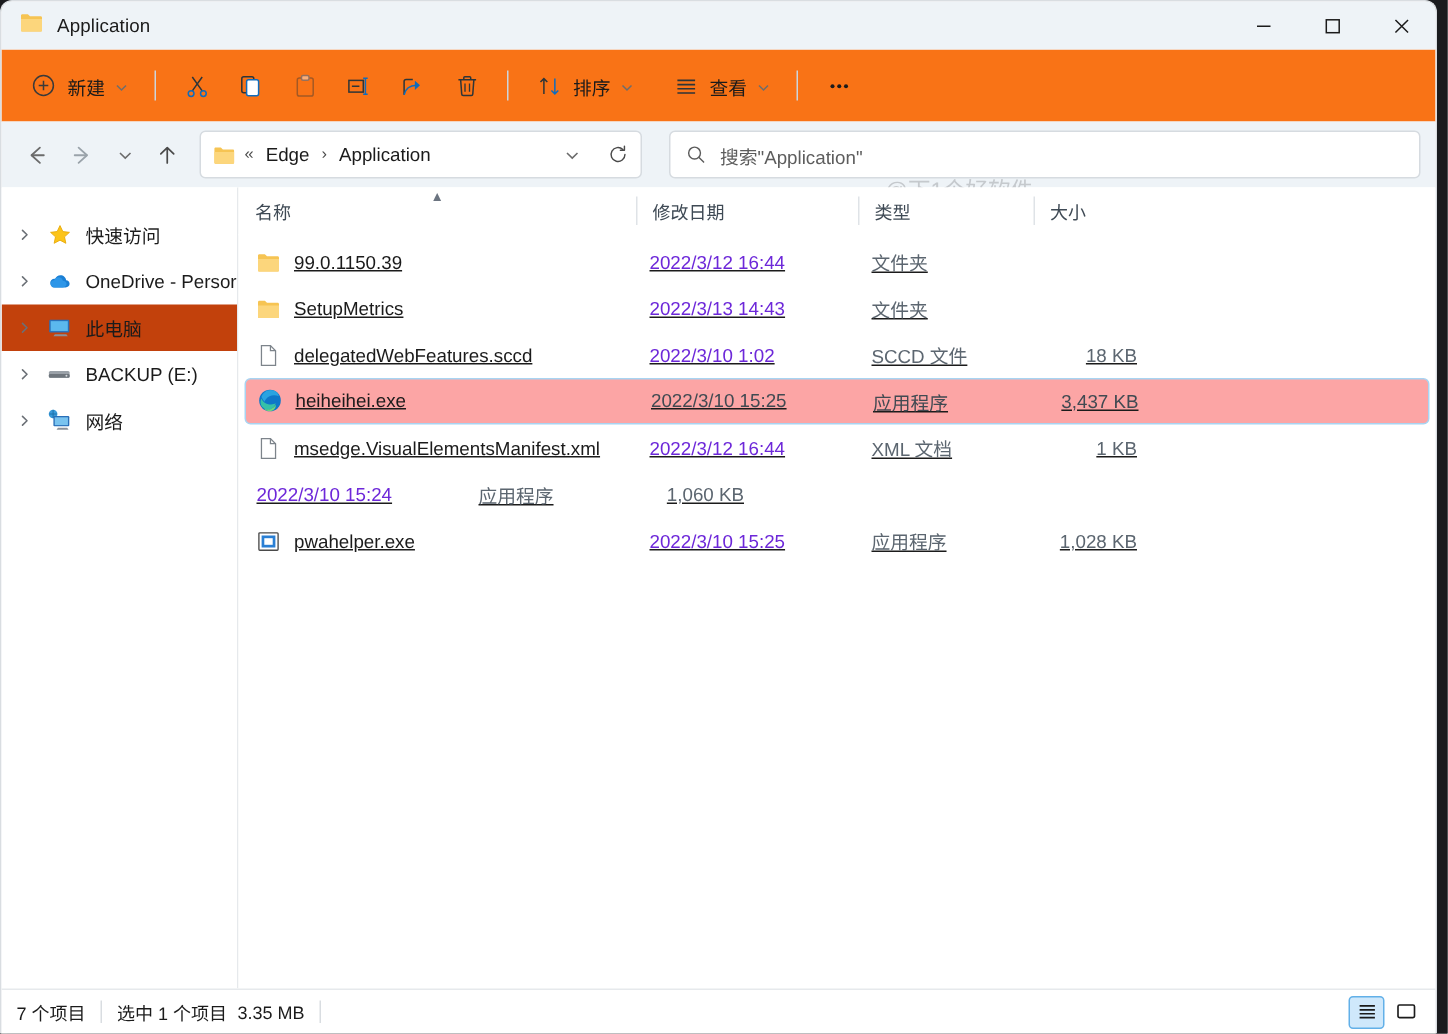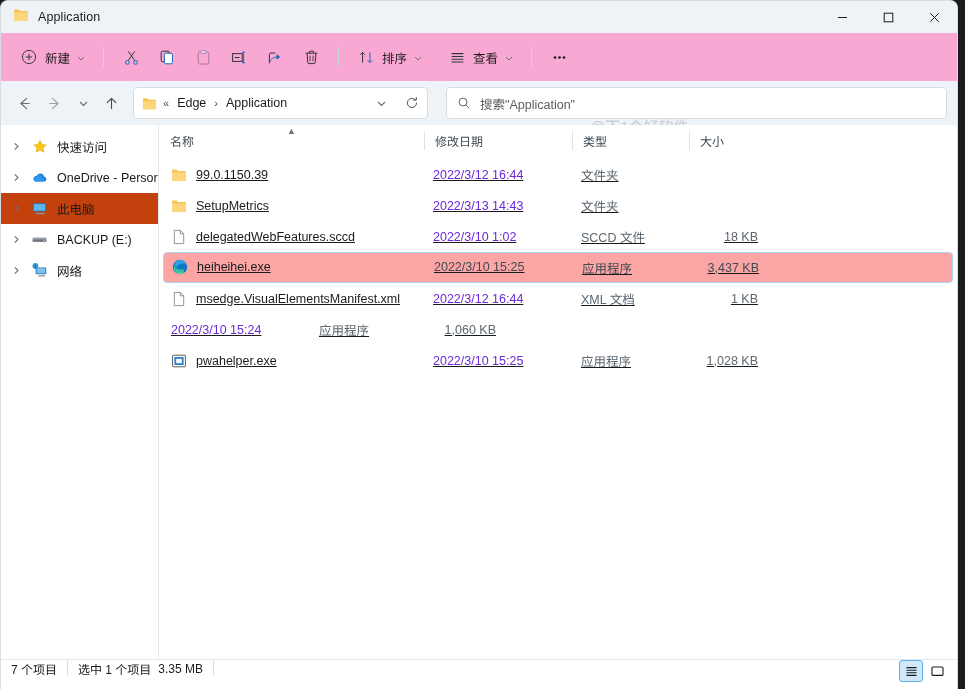--- a/index.html
+++ b/index.html
@@ -55,21 +55,21 @@
     width: 46px; height: 32px;
     display: flex; align-items: center; justify-content: center;
     cursor: default;
   }
   .win-btn svg { display: block; }
 
   
   #toolbar {
     height: 48px;
     min-height: 48px;
-    background: #f9a8d4;
+    background: #f97316;
     display: flex;
     align-items: center;
     padding: 0 10px;
     gap: 0px;
   }
   .tb-item {
     height: 32px;
     display: flex;
     align-items: center;
     border-radius: 4px;
@@ -153,21 +153,21 @@
     flex: 1;
     display: flex;
     min-height: 0;
     background: #ffffff;
   }
   #sidebar {
     width: 158px;
     min-width: 158px;
     background: #ffffff;
     border-right: 1px solid #e6e9ec;
-    padding-top: 6px;
+    padding-top: 16px;
     overflow: hidden;
   }
   .side-item {
     height: 31px;
     display: flex;
     align-items: center;
     padding-left: 6px;
     gap: 4px;
     cursor: default;
     white-space: nowrap;
@@ -264,21 +264,21 @@
   .row.selected .cell-date,
   .row.selected .cell-type { margin-top: -1px; }
   .fico { width: 17px; min-width: 17px; height: 17px; display: flex; align-items: center; justify-content: center; }
 
   
   #statusbar {
     height: 30px;
     min-height: 30px;
     border-top: 1px solid #e6e9ec;
     display: flex;
-    align-items: flex-start;
+    align-items: center;
     padding: 0 6px 0 10px;
     background: #ffffff;
     font-size: 12px;
     color: #1b1b1b;
   }
   .st-sep {
     width: 1px;
     height: 15px;
     background: #d9dde1;
     margin: 0 10px;

